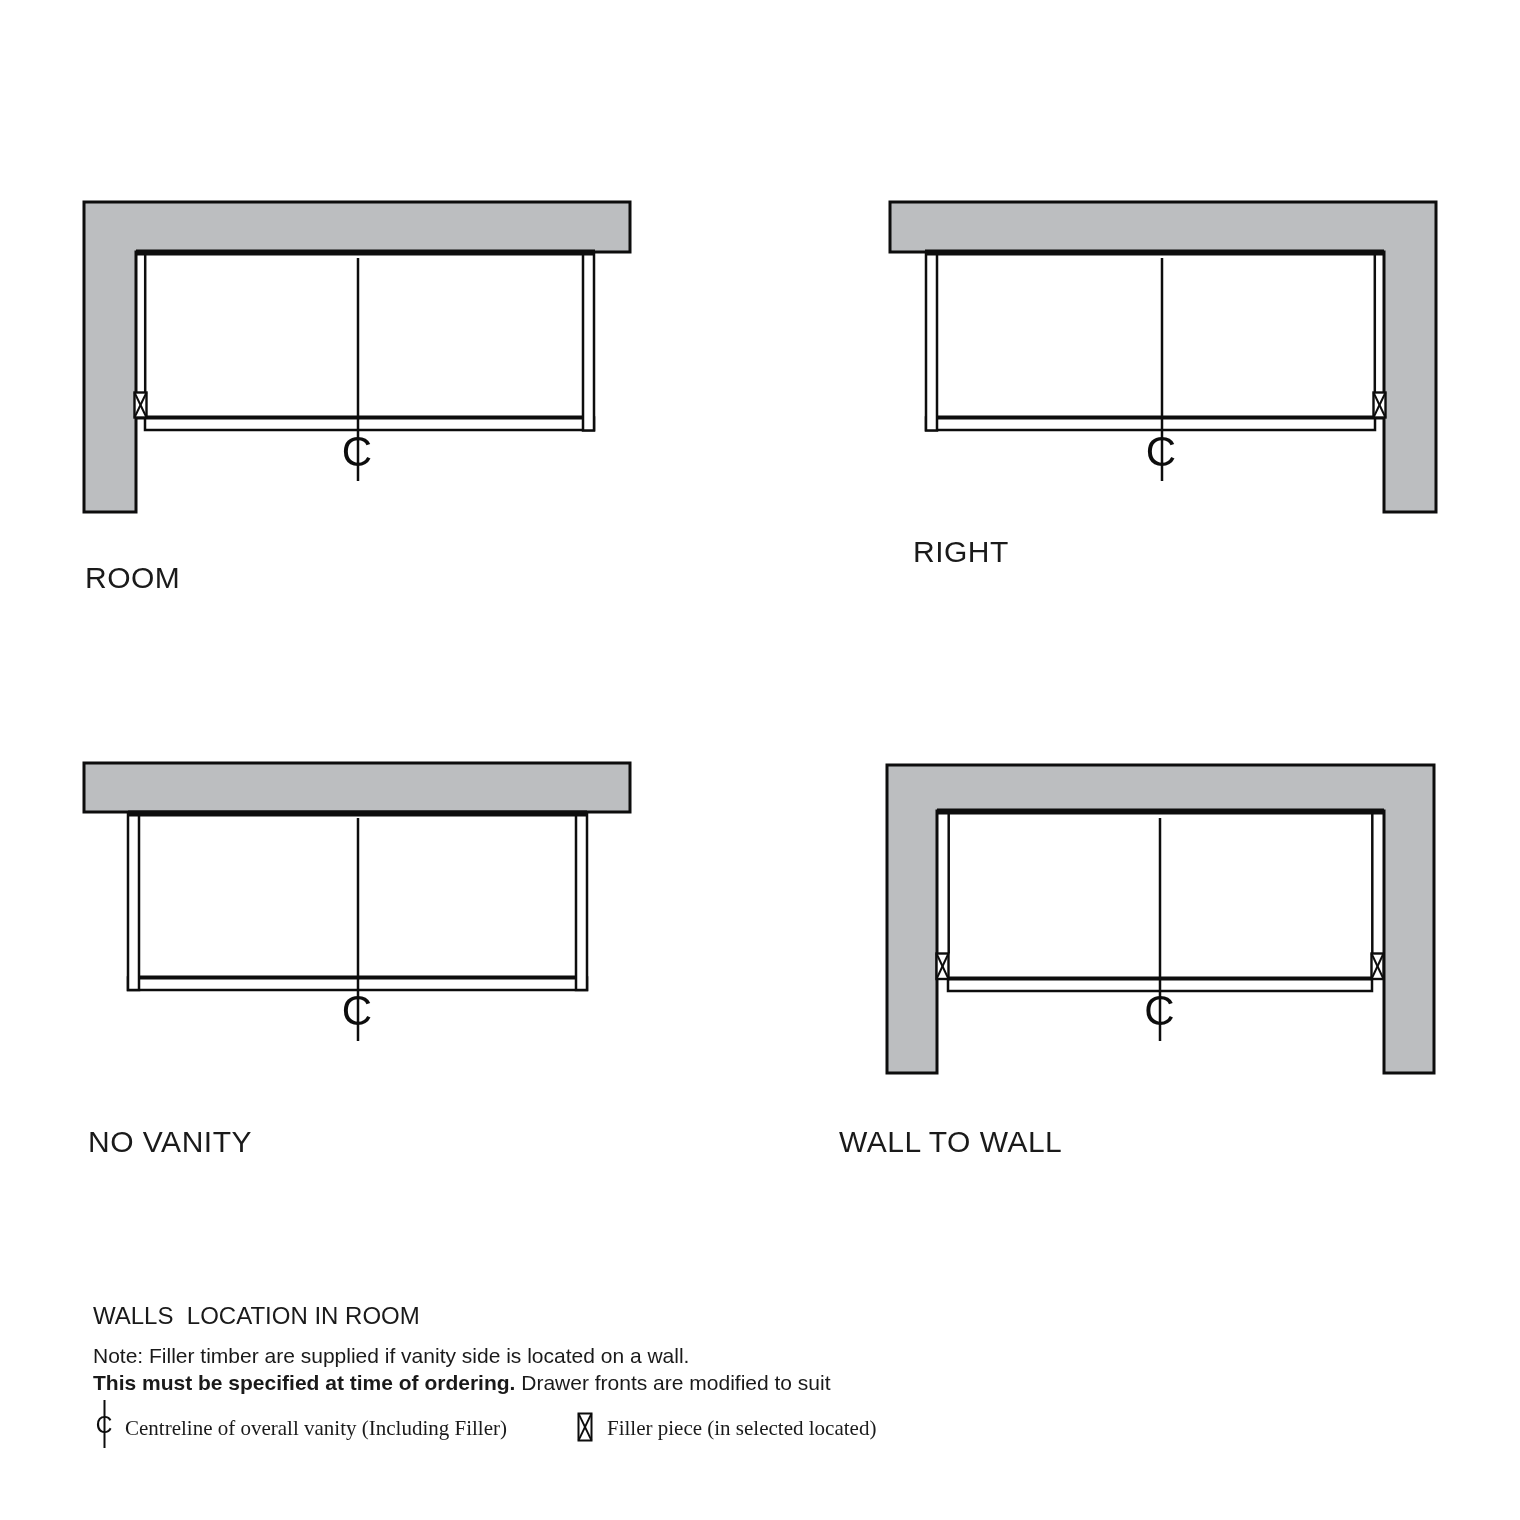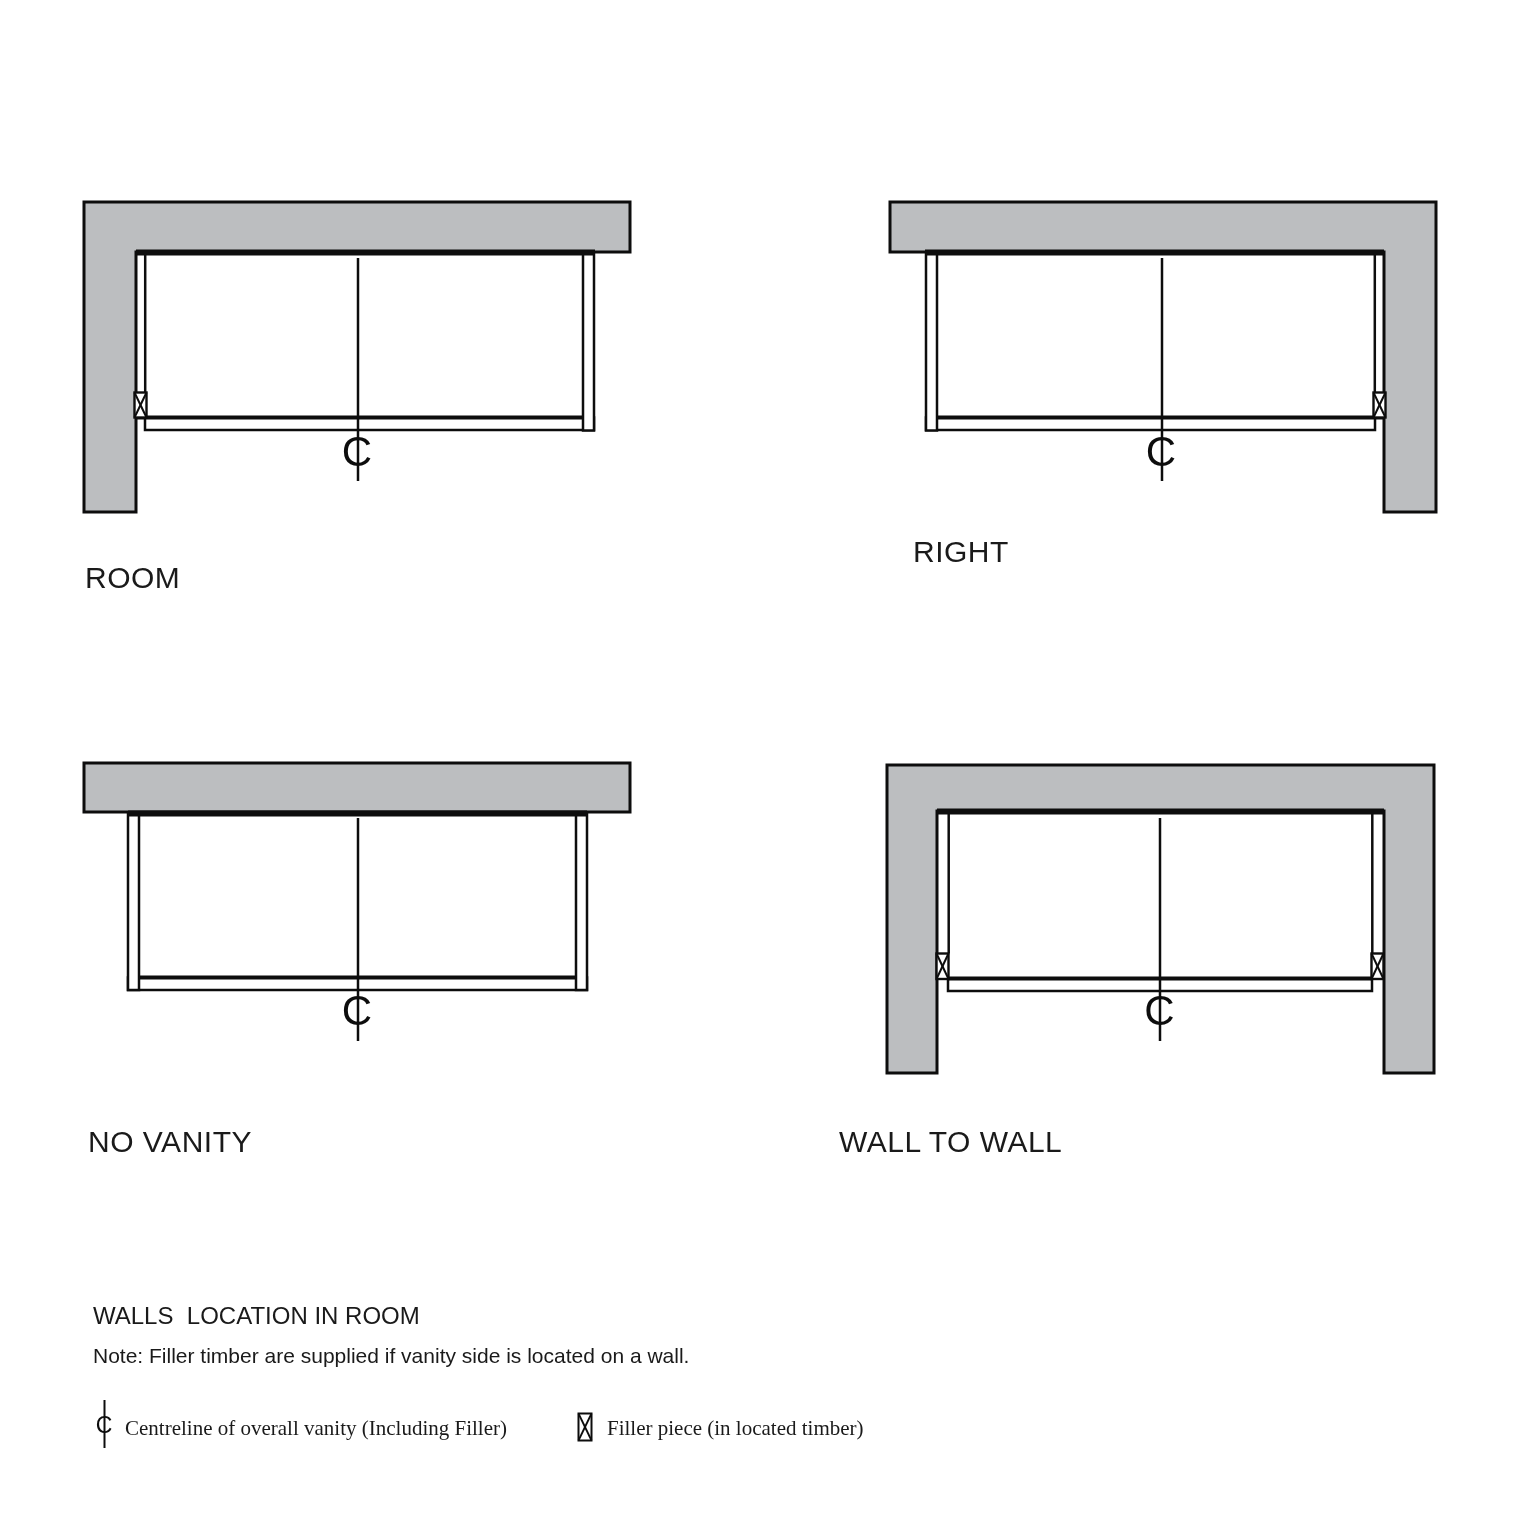--- a/index.html
+++ b/index.html
@@ -103,27 +103,28 @@
     </g>
   </svg>
 
   <div class="dlabel" style="left:85px;top:561px">ROOM</div>
   <div class="dlabel" style="left:913px;top:535px">RIGHT</div>
   <div class="dlabel" style="left:88px;top:1125px">NO VANITY</div>
   <div class="dlabel" style="left:839px;top:1125px">WALL TO WALL</div>
 
   <div class="ftitle">WALLS  LOCATION IN ROOM</div>
   <div class="fnote">Note: Filler timber are supplied if vanity side is located on a wall.</div>
+  <div class="fnote2"><span class="b">This must be specified at time of ordering.</span><span> Drawer fronts are modified to suit</span></div>
 
   <svg class="sym" style="left:93px;top:1400px" width="22" height="48" viewBox="0 0 22 48">
     <line x1="11.5" y1="0" x2="11.5" y2="48" stroke="#0d0d0d" stroke-width="2"></line>
     <text class="legend-clsym" x="11" y="33">C</text>
   </svg>
   <div class="legend-label" style="left:125px">Centreline of overall vanity (Including Filler)</div>
 
   <svg class="sym" style="left:577px;top:1412px" width="16" height="30" viewBox="0 0 16 30">
     <rect x="1.5" y="1.5" width="13" height="27" fill="#fff" stroke="#0d0d0d" stroke-width="2"></rect>
     <line x1="1.5" y1="1.5" x2="14.5" y2="28.5" stroke="#0d0d0d" stroke-width="1.8"></line>
     <line x1="14.5" y1="1.5" x2="1.5" y2="28.5" stroke="#0d0d0d" stroke-width="1.8"></line>
   </svg>
-  <div class="legend-label" style="left:607px">Filler piece (in located timber)</div>
+  <div class="legend-label" style="left:607px">Filler piece (in selected located)</div>
 
 </div>
 
 </body></html>

